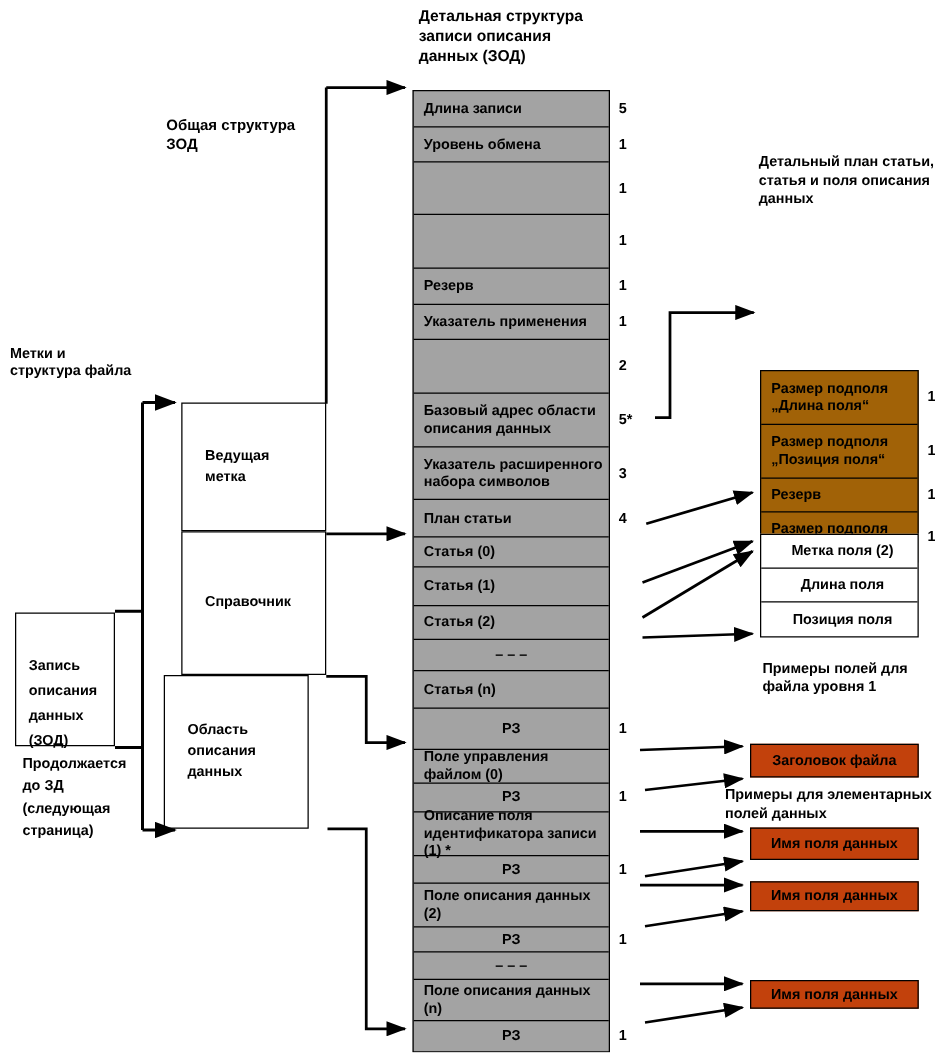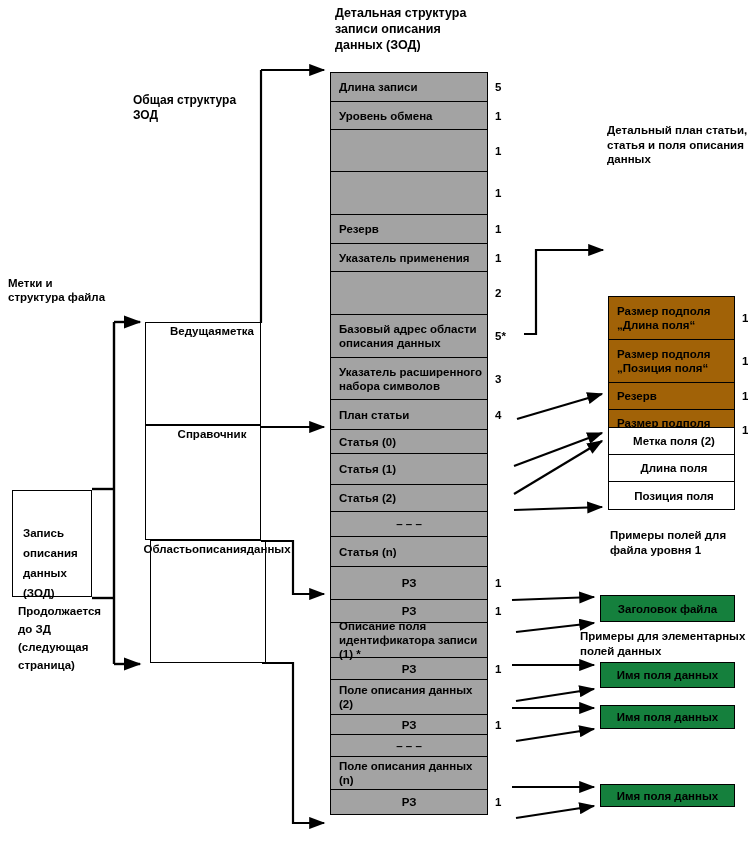--- a/index.html
+++ b/index.html
@@ -19,30 +19,30 @@
   .mrow:first-child { border-top:none; }
   .mrow .mlab { padding:1px 3px 1px 8px; }
   .mrow.c { justify-content:center; }
   .mrow.c .mlab { padding:1px 2px; }
   .mval { position:absolute; left:calc(100% + 8px); top:50%; transform:translateY(-50%);
           white-space:nowrap; }
 
   
   .box { border:1.6px solid #000; background:#fff; position:absolute; }
   .pad-box { padding:8px 4px 2px 10px; line-height:18px; }
-  .mid-box { display:flex; flex-direction:row; justify-content:center;
+  .mid-box { display:flex; flex-direction:column; justify-content:center;
              padding-left:18px; line-height:17px; }
 
   
   .sub-col { position:absolute; left:608px; top:248px; width:127px; border:1.6px solid #000; background:#a16207;margin-top:48px; }
   .sub-col .mrow .mlab { padding:1px 2px 1px 8px; }
   .typ-col { position:absolute; left:608px; top:427px; width:127px; border:1.6px solid #000; background:#fff; }
   .typ-col .mrow { justify-content:center; }
 
-  .small-box { border:1.6px solid #000; background:#15803d; position:absolute;
+  .small-box { border:1.6px solid #000; background:#c2410c; position:absolute;
                display:flex; align-items:center; justify-content:center; }
 
   svg.wires { position:absolute; left:0; top:0; pointer-events:none; }
 </style>
 </head>
 <body>
 
 <div class="canvas">
 
   <div class="abs lbl" style="left:335px; top:5px; font-size:12.5px; line-height:16px;">
@@ -93,21 +93,21 @@
     <span>(ЗОД)</span>
   </div>
 
   <div class="box mid-box lbl" style="left:145px; top:322px; width:116px; height:103px;">
     <span>Ведущая</span>
     <span>метка</span>
   </div>
   <div class="box mid-box lbl" style="left:145px; top:425px; width:116px; height:115px;">
     <span>Справочник</span>
   </div>
-  <div class="box mid-box lbl" style="left:150px; top:540px; width:116px; height:123px;">
+  <div class="box mid-box lbl" style="left:131px; top:540px; width:116px; height:123px;">
     <span>Область</span>
     <span>описания</span>
     <span>данных</span>
   </div>
 
   <div class="main-col">
     <div class="mrow" style="height:28px">
         <span class="mlab">Длина записи</span>
         <span class="mval">5</span>
       </div>
@@ -160,20 +160,24 @@
         <span class="mlab">– – –</span>
         <span class="mval"></span>
       </div>
     <div class="mrow" style="height:30px">
         <span class="mlab">Статья  (n)</span>
         <span class="mval"></span>
       </div>
     <div class="mrow c" style="height:33px">
         <span class="mlab">РЗ</span>
         <span class="mval">1</span>
+      </div>
+    <div class="mrow" style="height:27px">
+        <span class="mlab">Поле управления файлом  (0)</span>
+        <span class="mval"></span>
       </div>
     <div class="mrow c" style="height:23px">
         <span class="mlab">РЗ</span>
         <span class="mval">1</span>
       </div>
     <div class="mrow" style="height:35px">
         <span class="mlab">Описание поля идентификатора записи  (1) *</span>
         <span class="mval"></span>
       </div>
     <div class="mrow c" style="height:22px">

